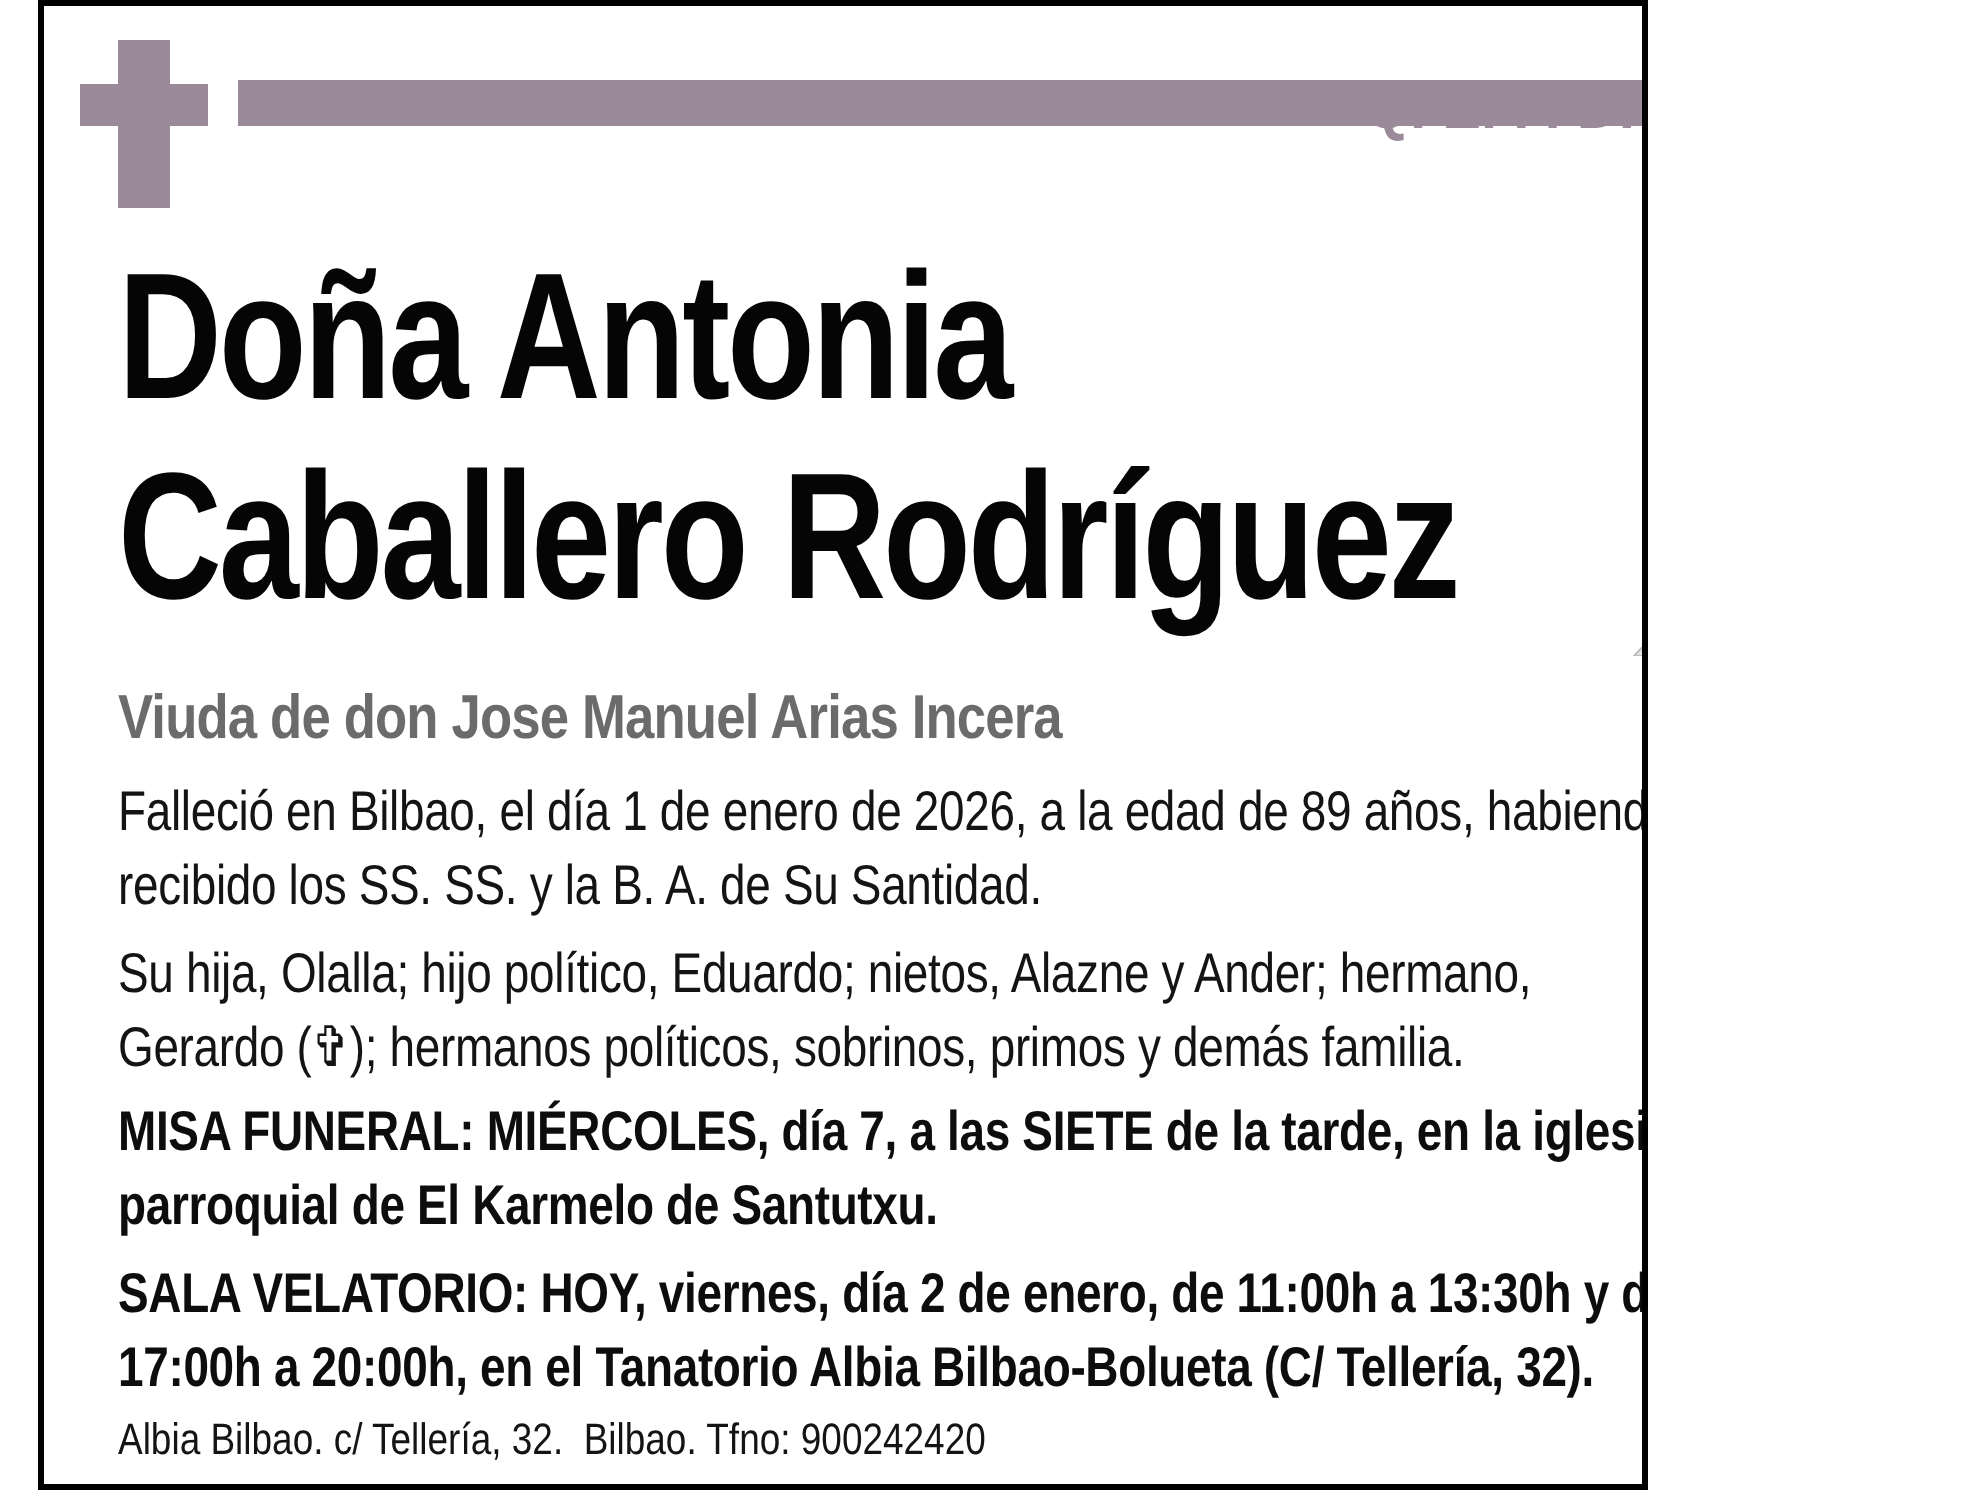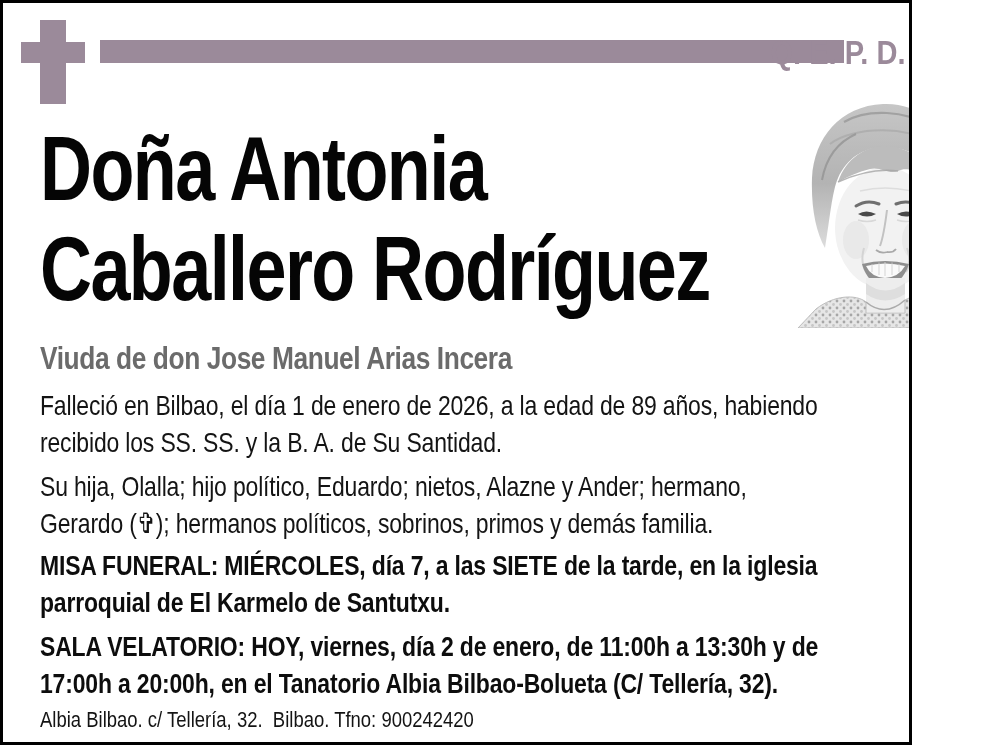--- a/index.html
+++ b/index.html
@@ -1,24 +1,25 @@
 <!DOCTYPE html>
 <html><head>
 <meta charset="utf-8">
 <style>
   html,body{margin:0;padding:0;background:#ffffff;}
   .page{
     position:relative;
-    width:912px;height:745px;
+    width:805px;height:745px;
     box-sizing:border-box;
     background:#ffffff;
     border:3px solid #000000;
     overflow:hidden;
     font-family:"Liberation Sans",sans-serif;
     color:#111111;
+    margin-left:19px;
   }
   
   .cross-v{position:absolute;left:37px;top:17px;width:26px;height:84px;background:#9b8a9a;}
   .cross-h{position:absolute;left:18px;top:39px;width:64px;height:21px;background:#9b8a9a;}
   
   .bar{position:absolute;left:97px;top:37px;width:744px;height:23px;background:#9b8a9a;}
   .qepd{
     position:absolute;right:4px;top:31px;
     font-size:33px;font-weight:bold;color:#9b8a9a;
     transform:scaleX(0.88);transform-origin:100% 0;

